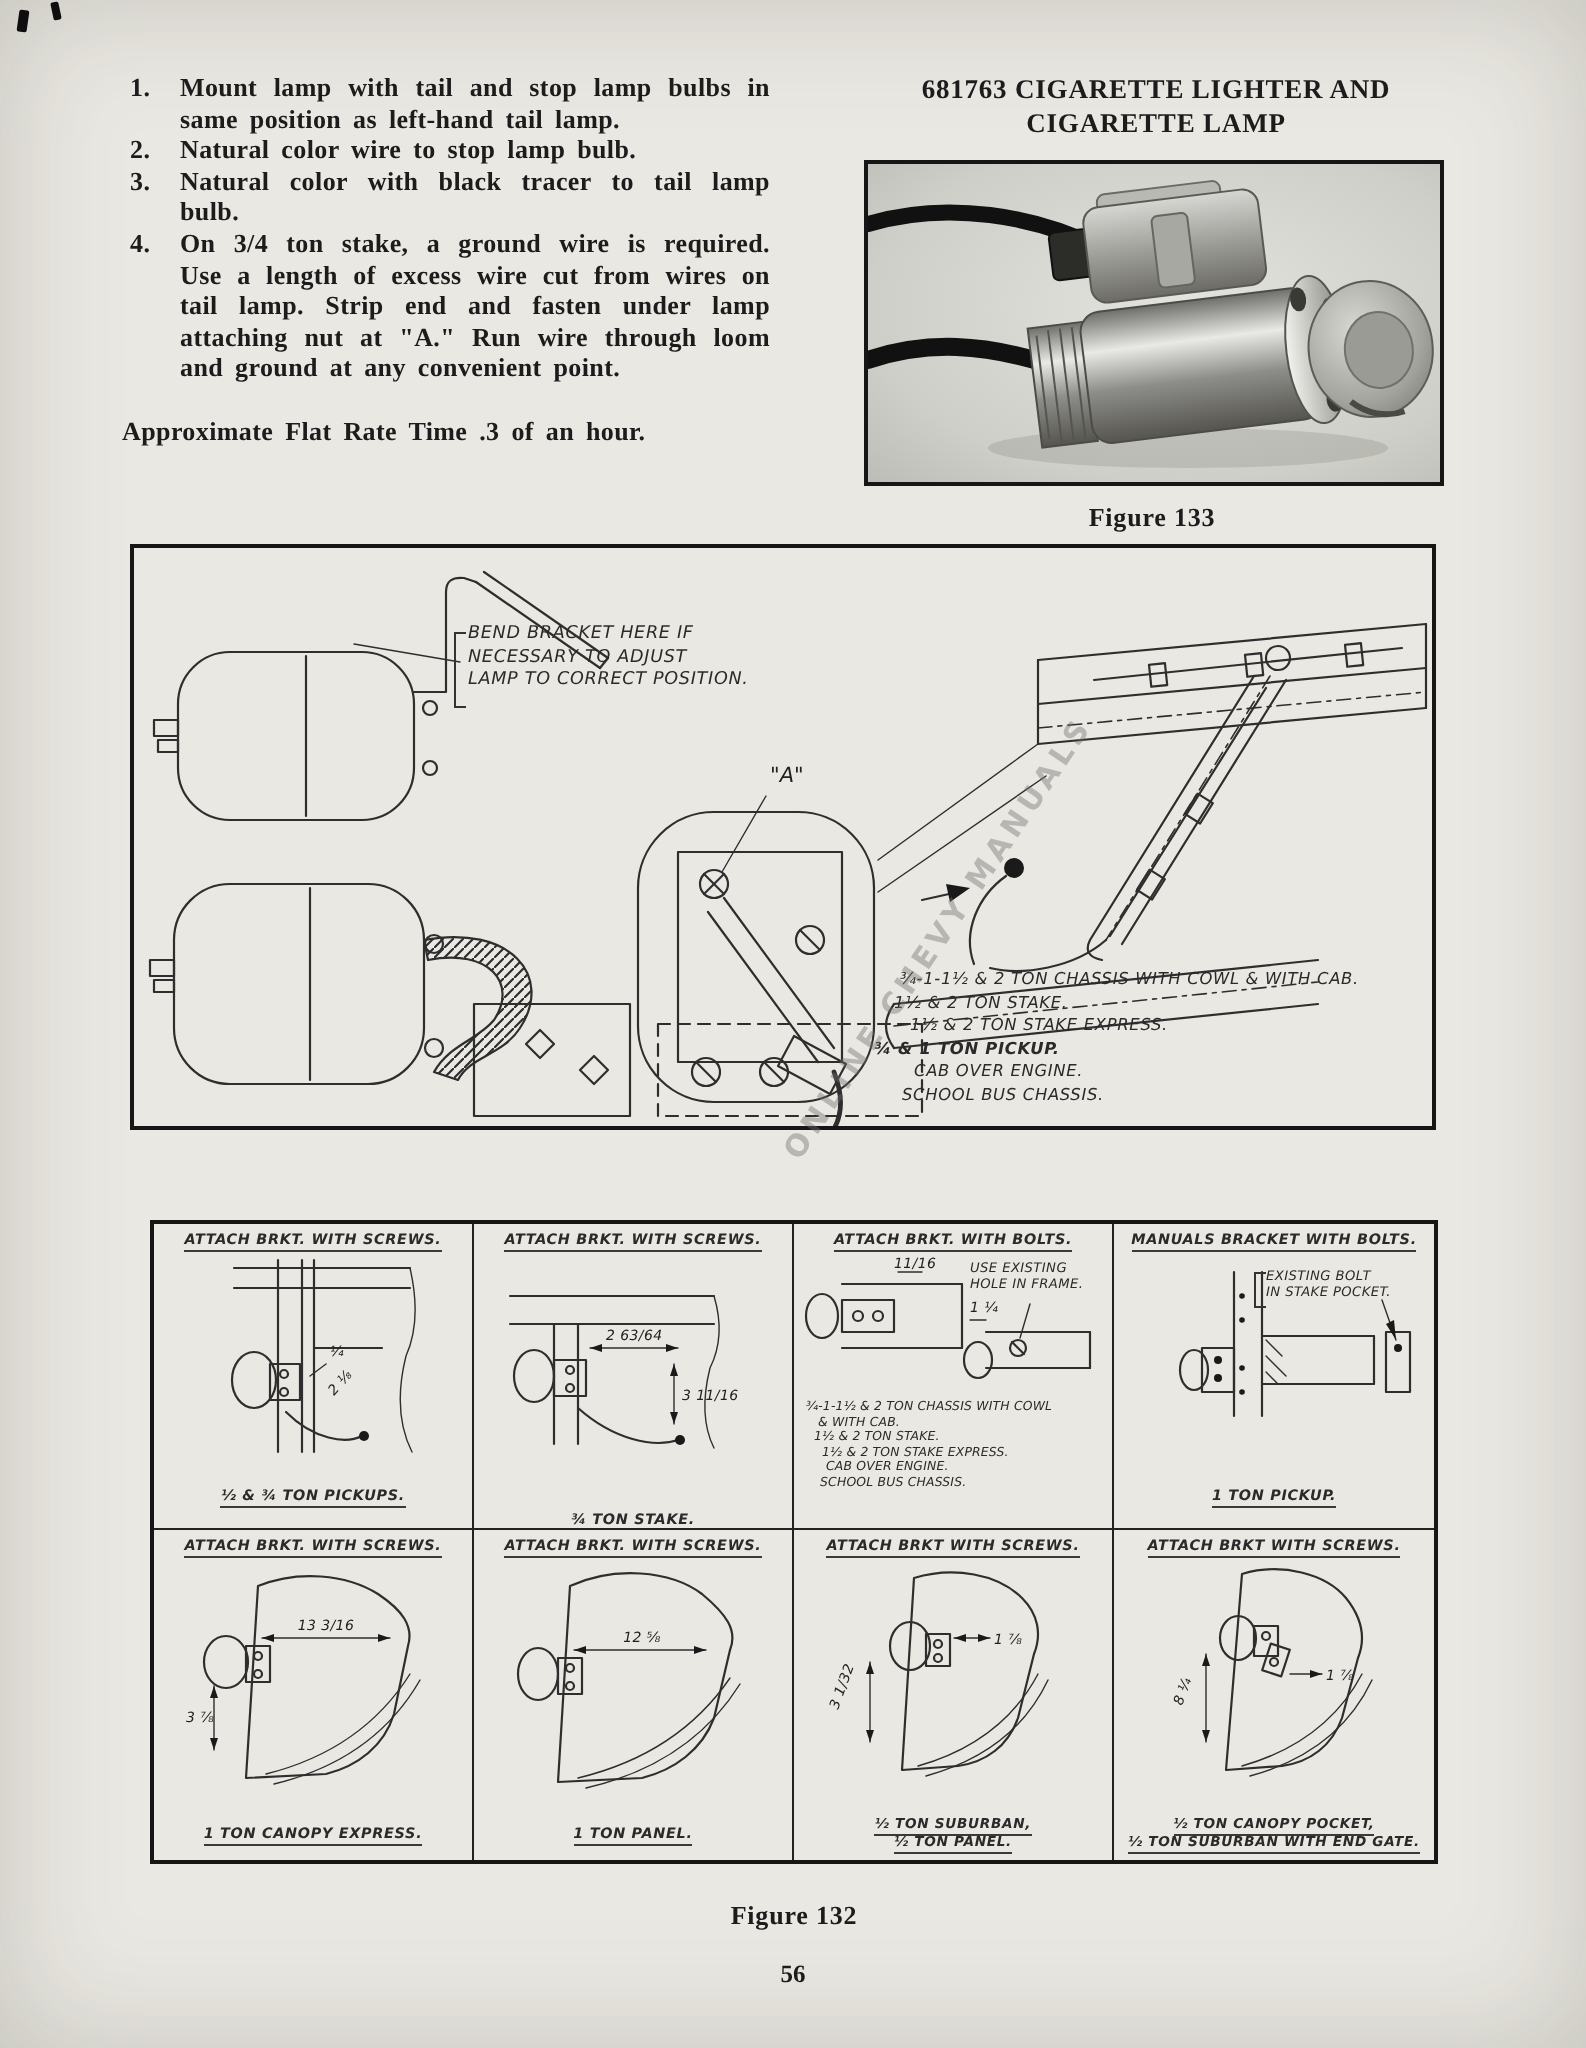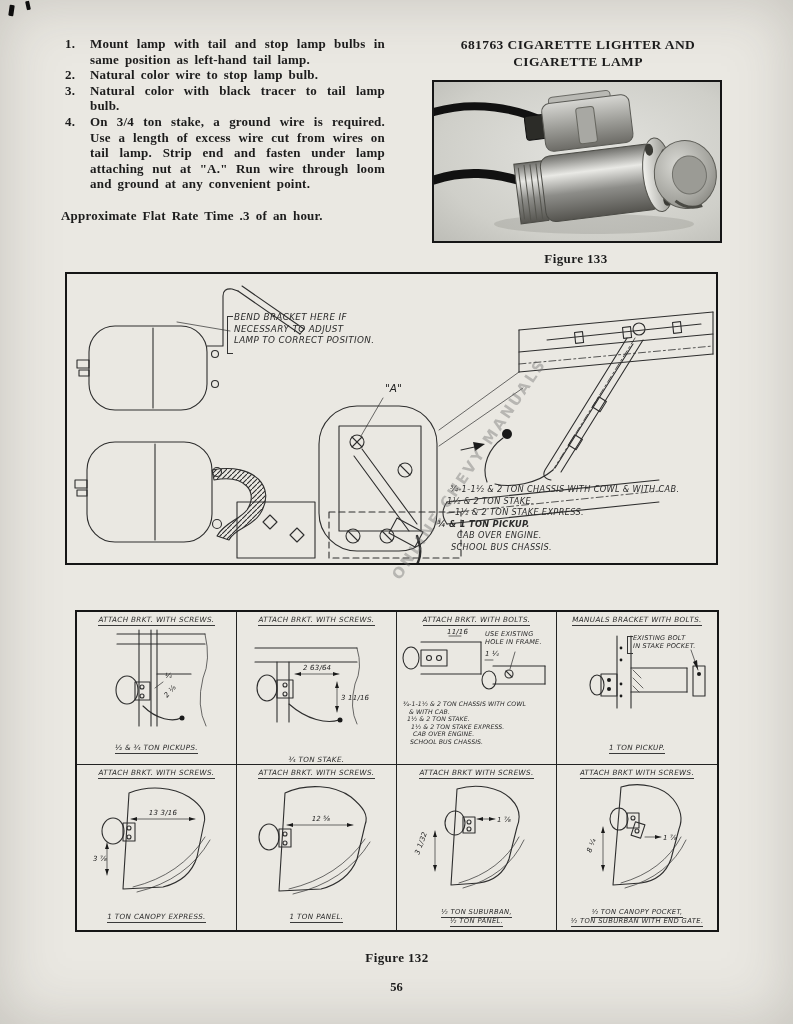--- a/index.html
+++ b/index.html
@@ -35,21 +35,21 @@
   .chassis div:nth-child(6){margin-left:14px;}
   .wm{left:262px;top:186px;width:280px;text-align:center;transform:rotate(-56deg);
       font:700 15px "DejaVu Sans",sans-serif;letter-spacing:2.5px;color:rgba(112,112,112,.42);}
   
   .fig132{left:75px;top:610px;width:640px;height:318px;border:2px solid #161616;
           display:grid;grid-template-columns:1fr 1fr 1fr 1fr;grid-template-rows:153px 1fr;}
   .cell{position:relative;border-right:1.4px solid #222;border-bottom:1.4px solid #222;overflow:hidden;}
   .cell:nth-child(4n){border-right:none;}
   .cell:nth-child(n+5){border-bottom:none;}
   .chead{position:absolute;top:3px;left:0;right:0;text-align:center;font-size:7.2px;}
-  .chead span, .ccap span{border-bottom:1px solid #3a3a3a;padding-bottom:1px;}
+  .chead span, .ccap span{border-bottom:1px solid #3a3a3a;padding-bottom:1px;font-weight:bold;}
   .ccap{position:absolute;bottom:9px;left:0;right:0;text-align:center;font-size:7.2px;line-height:9px;}
   .ccap2{bottom:4px;font-size:6.8px;}
   .cnote{position:absolute;font-size:6.6px;line-height:8.2px;letter-spacing:.2px;}
   .clist{position:absolute;font-size:6.2px;line-height:7.6px;letter-spacing:.1px;}
   .clist div:nth-child(2){margin-left:6px;}
   .clist div:nth-child(3){margin-left:4px;}
   .clist div:nth-child(4){margin-left:8px;}
   .clist div:nth-child(5){margin-left:10px;}
   .clist div:nth-child(6){margin-left:7px;}
   

